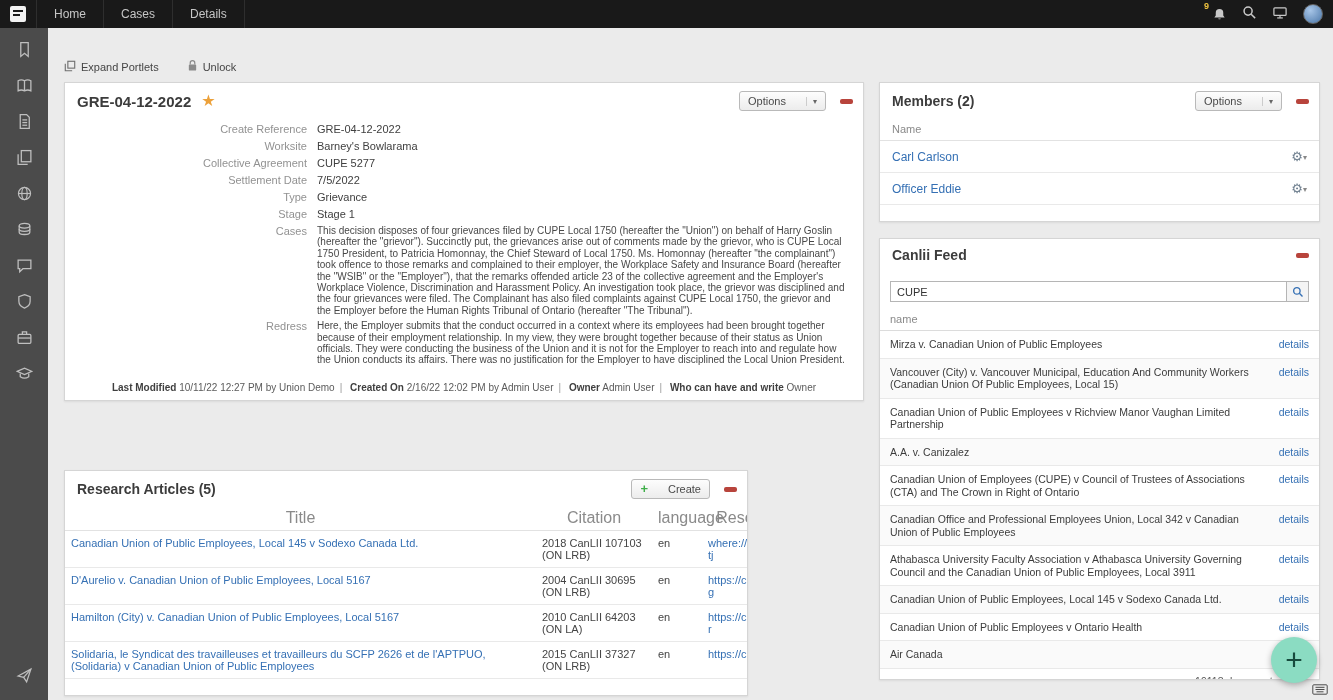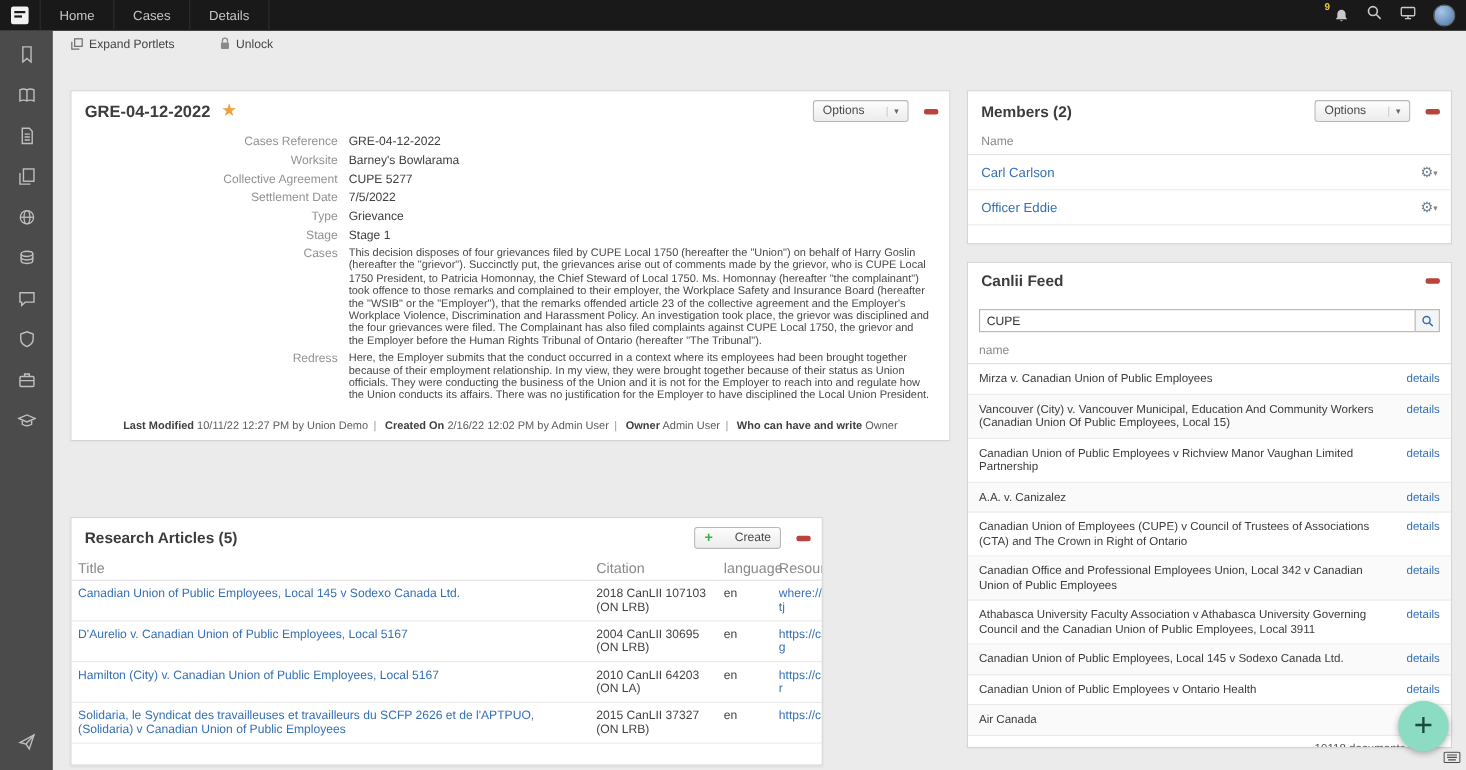--- a/index.html
+++ b/index.html
@@ -14,21 +14,21 @@
   .nav-item.last{border-right:1px solid #2e2e2e}
   .topnav-right{margin-left:auto;display:flex;align-items:center;gap:15px;padding-right:10px}
   .noti{position:relative;display:flex;align-items:center;cursor:pointer}
   .noti .count{position:absolute;top:-6px;left:-8px;color:#f0c43f;font-size:9px;font-weight:bold}
   .avatar{width:20px;height:20px;border-radius:50%;background:radial-gradient(circle at 35% 30%,#a8c6e8,#4a76a8);border:1px solid #666;cursor:pointer}
   
   .sidebar{position:absolute;top:28px;left:0;width:48px;height:672px;background:#4b4b4b;display:flex;flex-direction:column;align-items:center;padding:13px 0 12px;gap:15px;z-index:30}
   .sidebar .sb-icon{cursor:pointer;opacity:.92}
   .sidebar .sb-bottom{margin-top:auto}
   
-  .toolbar{position:absolute;top:33px;left:64px;display:flex;gap:40px;align-items:center;font-size:11px;color:#454545;z-index:5}
+  .toolbar{position:absolute;top:59px;left:64px;display:flex;gap:28px;align-items:center;font-size:11px;color:#454545;z-index:5}
   .tb-link{display:flex;align-items:center;gap:5px;cursor:pointer}
   
   .panel{position:absolute;background:#fff;border:1px solid #d5d5d5;box-shadow:0 1px 2px rgba(0,0,0,.07)}
   #panel-case{left:64px;top:82px;width:800px;height:319px;overflow:hidden}
   #panel-research{left:64px;top:470px;width:684px;height:226px;overflow:hidden}
   #panel-members{left:879px;top:82px;width:441px;height:140px;overflow:hidden}
   #panel-canlii{left:879px;top:238px;width:441px;height:442px;overflow:hidden}
   .panel-head{display:flex;align-items:center;padding:8px 10px 6px 12px;gap:8px}
   .panel-title{font-size:14px;font-weight:bold;color:#3c3c3c}
   #panel-case .panel-title{font-size:15px}
@@ -44,21 +44,21 @@
   
   .fields{display:grid;grid-template-columns:230px 1fr;column-gap:10px;row-gap:4px;padding:6px 18px 0 12px;font-size:11px}
   .f-label{color:#929292;text-align:right;line-height:13px}
   .f-value{color:#404040;line-height:13px}
   .f-value.long{font-size:10px;line-height:11.4px;color:#484848}
   .audit{position:absolute;bottom:7px;left:0;right:0;text-align:center;font-size:10px;color:#5b5b5b}
   .audit b{color:#3f3f3f}
   .audit .sep{margin:0 5px;color:#9a9a9a}
   
   .rtable{width:100%;border-collapse:collapse;font-size:11px;table-layout:fixed;margin-top:1px}
-  .rtable th{font-size:13px;color:#8a8a8a;font-weight:normal;text-align:left;padding:3px 6px;border-bottom:1px solid #e2e2e2}
+  .rtable th{font-size:16px;color:#8a8a8a;font-weight:normal;text-align:center;padding:3px 6px;border-bottom:1px solid #e2e2e2}
   .rtable td{padding:6px 6px;border-bottom:1px solid #e9e9e9;vertical-align:top;color:#444;word-wrap:break-word}
   
   .m-colhead{padding:6px 12px 5px;font-size:11px;color:#8a8a8a;border-bottom:1px solid #e2e2e2}
   .m-row{display:flex;align-items:center;justify-content:space-between;padding:8px 12px;border-bottom:1px solid #e9e9e9;font-size:12px}
   
   .c-search{display:flex;margin:12px 10px 7px;height:21px}
   .c-search input{flex:1;border:1px solid #b5b5b5;border-right:none;padding:0 6px;font-size:11px;color:#333;font-family:inherit;outline:none}
   .c-search .sbtn{width:23px;border:1px solid #b5b5b5;background:#f4f4f4;display:flex;align-items:center;justify-content:center;cursor:pointer}
   .c-colhead{padding:4px 10px 5px;font-size:11px;color:#8a8a8a;border-bottom:1px solid #dcdcdc}
   .c-row{display:flex;justify-content:space-between;gap:10px;padding:7px 10px;border-bottom:1px solid #e9e9e9;font-size:10.5px;color:#3c3c3c;line-height:12.5px}
@@ -186,21 +186,21 @@
     <span class="panel-title">GRE-04-12-2022</span>
     <span class="star">★</span>
     <span class="spacer"></span>
     <button class="btn-options">
         <span>Options</span>
         <span class="caret">▾</span>
       </button>
     <span class="min-bar"></span>
   </div>
   <div class="fields">
-    <div class="f-label">Cases Reference</div>
+    <div class="f-label">Create Reference</div>
       <div class="f-value">GRE-04-12-2022</div>
     <div class="f-label">Worksite</div>
       <div class="f-value">Barney's Bowlarama</div>
     <div class="f-label">Collective Agreement</div>
       <div class="f-value">CUPE 5277</div>
     <div class="f-label">Settlement Date</div>
       <div class="f-value">7/5/2022</div>
     <div class="f-label">Type</div>
       <div class="f-value">Grievance</div>
     <div class="f-label">Stage</div>

